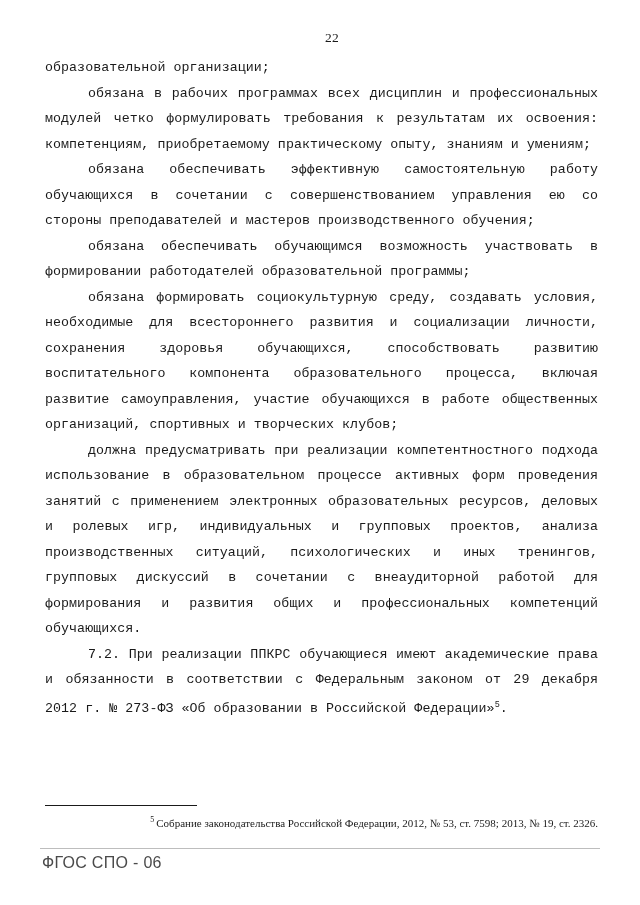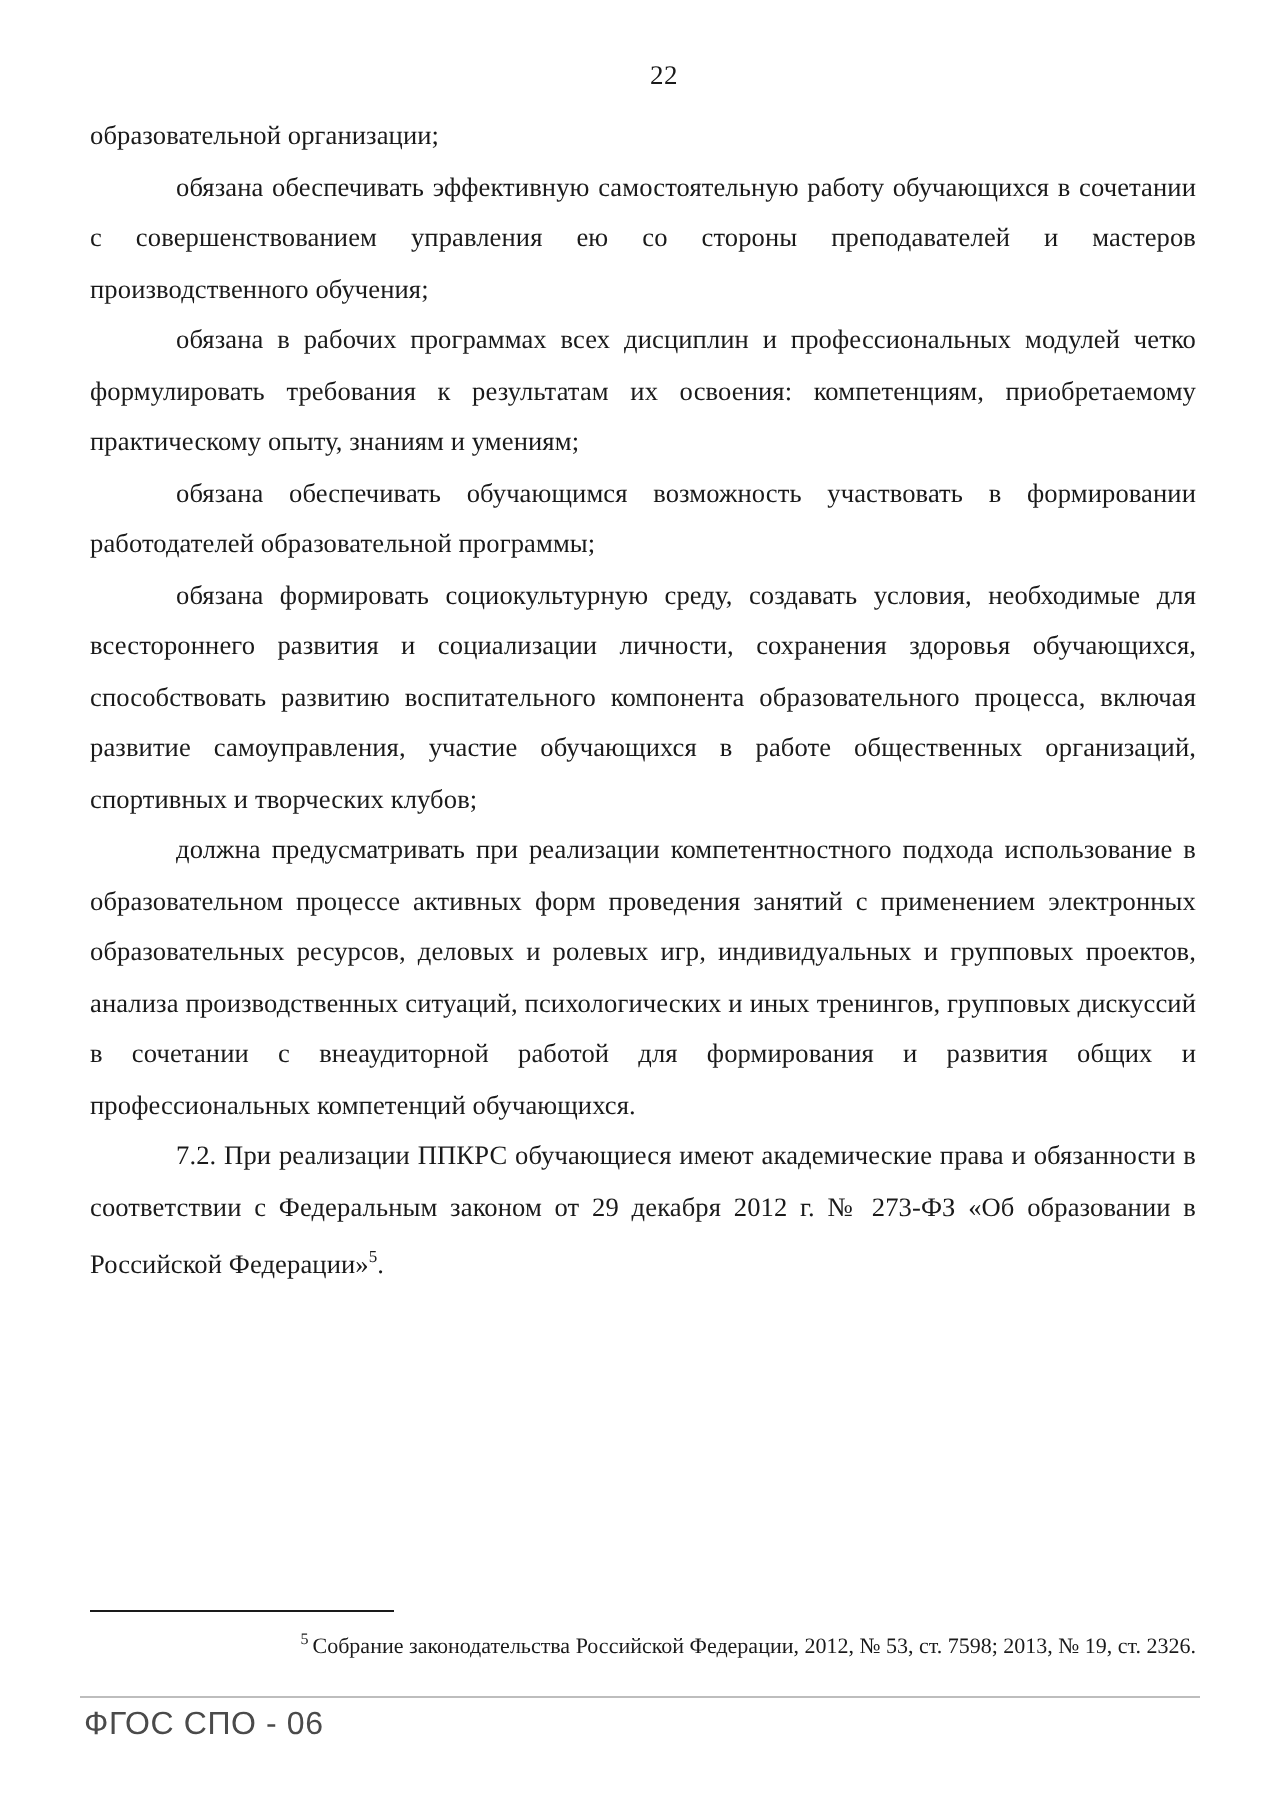--- a/index.html
+++ b/index.html
@@ -37,20 +37,21 @@
     left: 45px;
     width: 553px;
   }
   p.para {
     margin: 0 0 0 0;
     font-size: 13.3px;
     line-height: 25.5px;
     text-align: justify;
     text-justify: inter-word;
     letter-spacing: 0.05px;
+    font-family: Liberation Mono, monospace;
   }
   p.indent {
     text-indent: 43px;
   }
   .no-justify {
     text-align: left;
   }
   .footnote-area {
     position: absolute;
     left: 45px;
@@ -98,22 +99,22 @@
 </style>
 </head>
 <body>
 
 <div class="page">
 
   <div class="page-number">22</div>
 
   <div class="content">
     <p class="para no-justify">образовательной организации;</p>
+    <p class="para indent">обязана в рабочих программах всех дисциплин и профессиональных модулей четко формулировать требования к результатам их освоения: компетенциям, приобретаемому практическому опыту, знаниям и умениям;</p>
     <p class="para indent">обязана обеспечивать эффективную самостоятельную работу обучающихся в сочетании с совершенствованием управления ею со стороны преподавателей и мастеров производственного обучения;</p>
-    <p class="para indent">обязана в рабочих программах всех дисциплин и профессиональных модулей четко формулировать требования к результатам их освоения: компетенциям, приобретаемому практическому опыту, знаниям и умениям;</p>
     <p class="para indent">обязана обеспечивать обучающимся возможность участвовать в формировании работодателей образовательной программы;</p>
     <p class="para indent">обязана формировать социокультурную среду, создавать условия, необходимые для всестороннего развития и социализации личности, сохранения здоровья обучающихся, способствовать развитию воспитательного компонента образовательного процесса, включая развитие самоуправления, участие обучающихся в работе общественных организаций, спортивных и творческих клубов;</p>
     <p class="para indent">должна предусматривать при реализации компетентностного подхода использование в образовательном процессе активных форм проведения занятий с применением электронных образовательных ресурсов, деловых и ролевых игр, индивидуальных и групповых проектов, анализа производственных ситуаций, психологических и иных тренингов, групповых дискуссий в сочетании с внеаудиторной работой для формирования и развития общих и профессиональных компетенций обучающихся.</p>
     <p class="para indent"><span>7.2. При реализации ППКРС обучающиеся имеют академические права и обязанности в соответствии с Федеральным законом от 29 декабря 2012 г. № 273-ФЗ «Об образовании в Российской Федерации»</span><sup class="fn">5</sup><span>.</span></p>
   </div>
 
   <div class="footnote-area">
     <div class="footnote-rule"></div>
     <div class="footnote-text"><span class="fn-marker">5</span><span>Собрание законодательства Российской Федерации, 2012, № 53, ст. 7598; 2013, № 19, ст. 2326.</span></div>
   </div>

